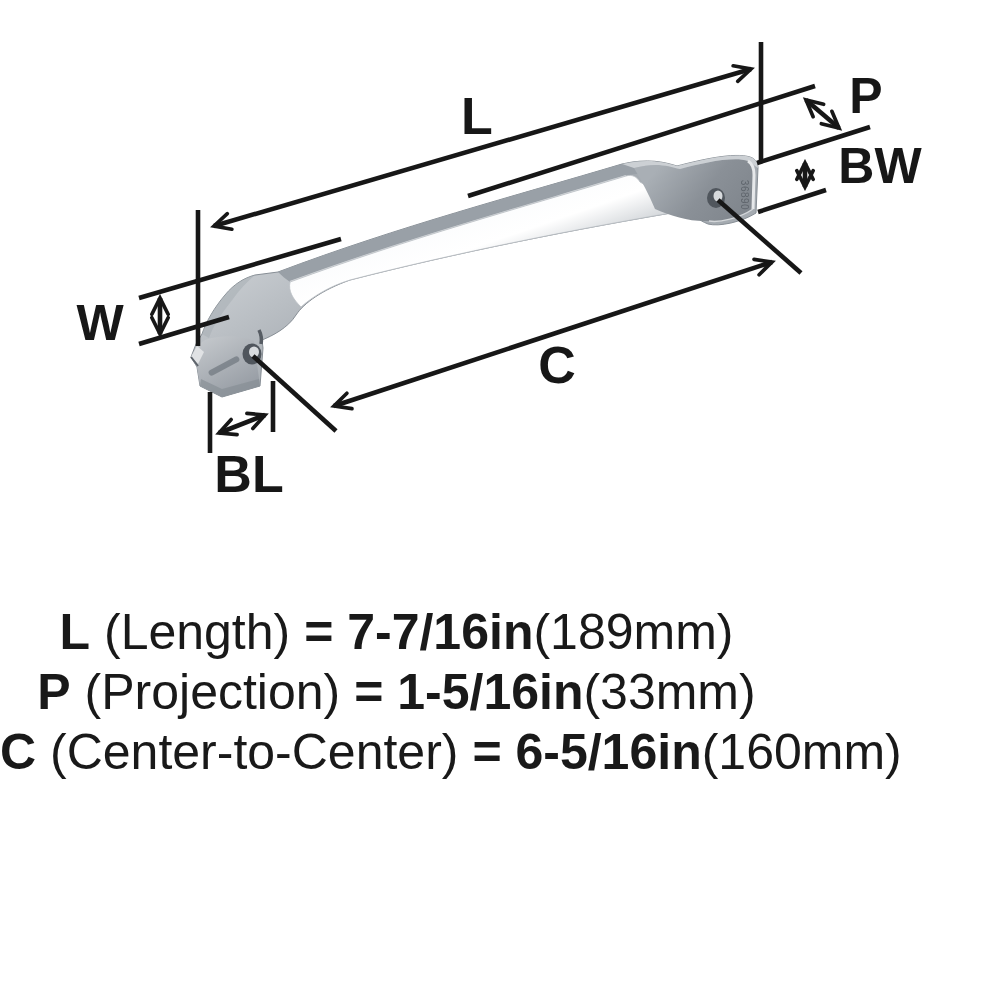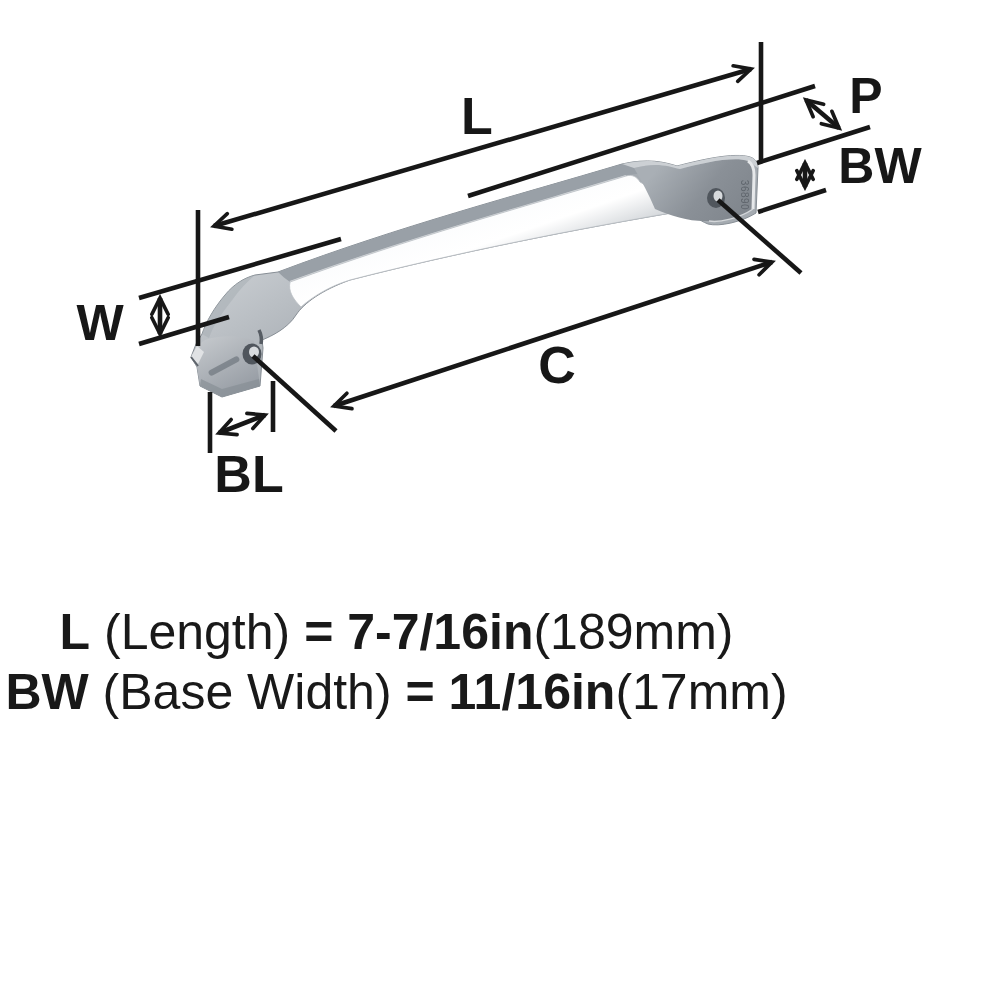--- a/index.html
+++ b/index.html
@@ -146,16 +146,17 @@
       <text class="dim-label" x="866" y="113" font-size="50" text-anchor="middle">P</text>
       <text class="dim-label" x="880" y="183" font-size="50" text-anchor="middle">BW</text>
       <text class="dim-label" x="100" y="340" font-size="50" text-anchor="middle">W</text>
       <text class="dim-label" x="557" y="383" font-size="52" text-anchor="middle">C</text>
       <text class="dim-label" x="249" y="492" font-size="52" text-anchor="middle">BL</text>
     </svg>
   </div>
 
   <div class="specs" id="specs">
       <div class="spec-row"><span class="b">L</span> <span>(Length)</span> <span class="b">= 7-7/16in</span><span>(189mm)</span></div>
-      <div class="spec-row"><span class="b">BW</span> <span>(Base Width)</span> <span class="b">= 11/16in</span><span>(17mm)</span></div>
+      <div class="spec-row"><span class="b">P</span> <span>(Projection)</span> <span class="b">= 1-5/16in</span><span>(33mm)</span></div>
+      <div class="spec-row"><span class="b">C</span> <span>(Center-to-Center)</span> <span class="b">= 6-5/16in</span><span>(160mm)</span></div>
     </div>
 
 </div>
 
 </body></html>

